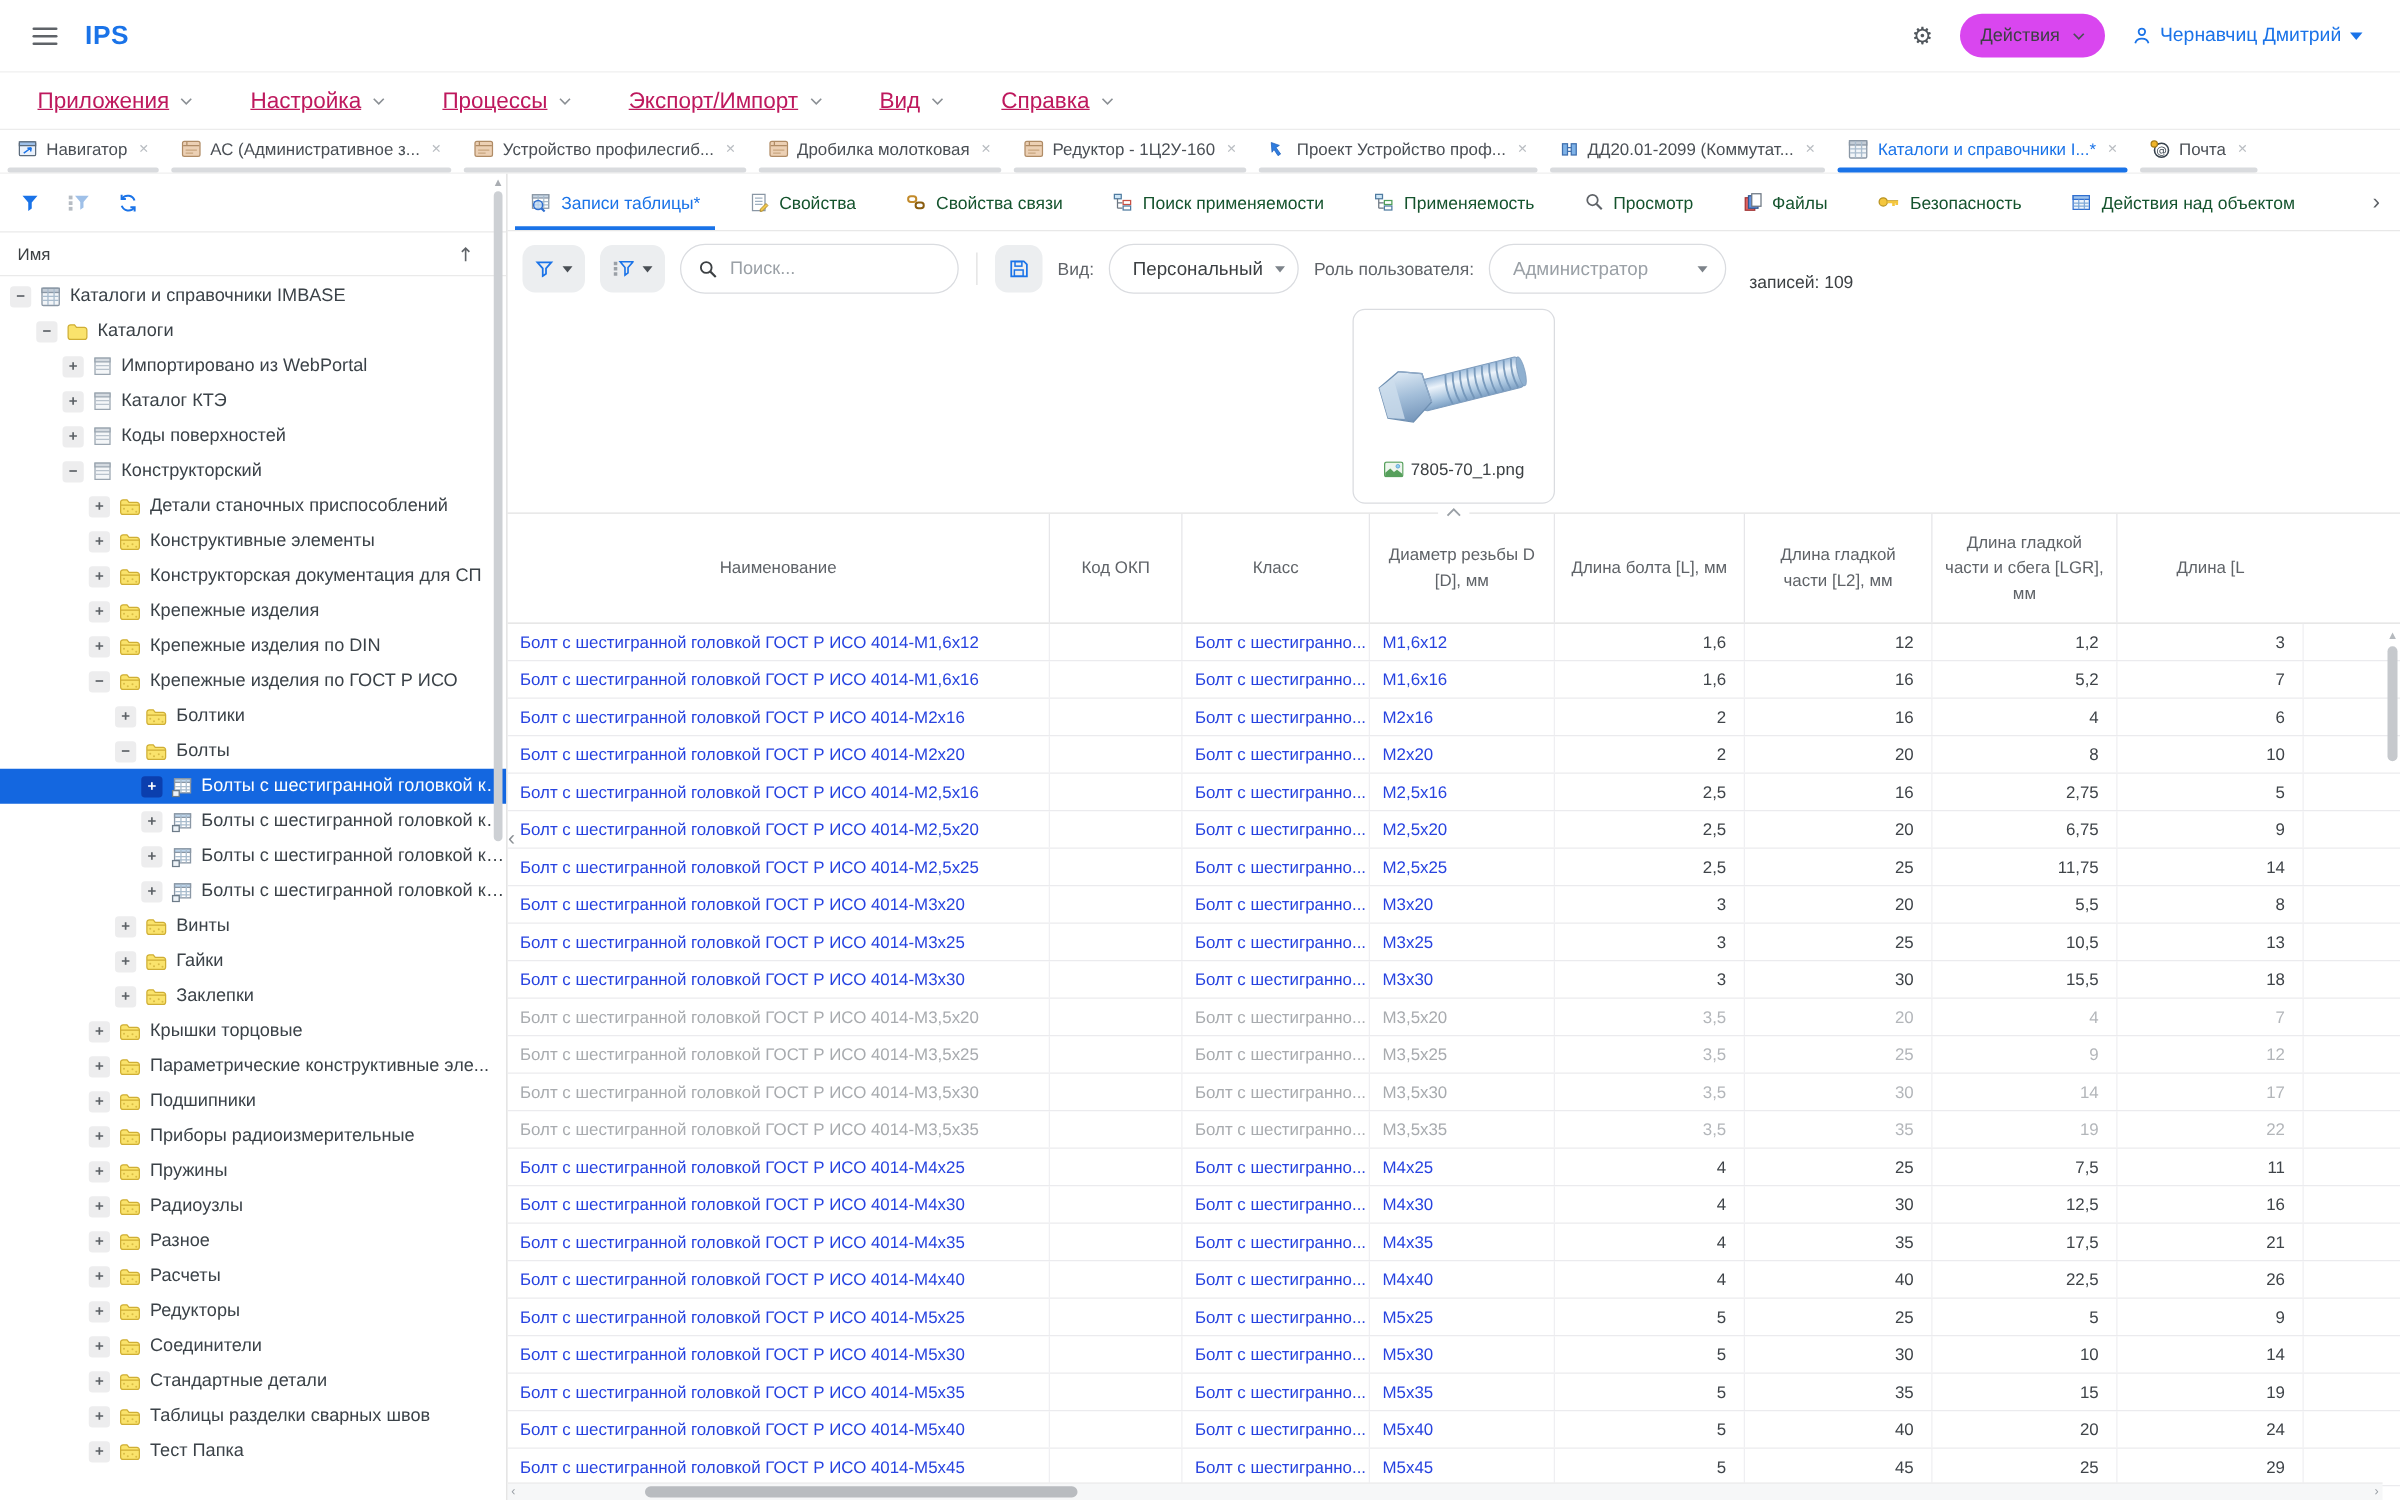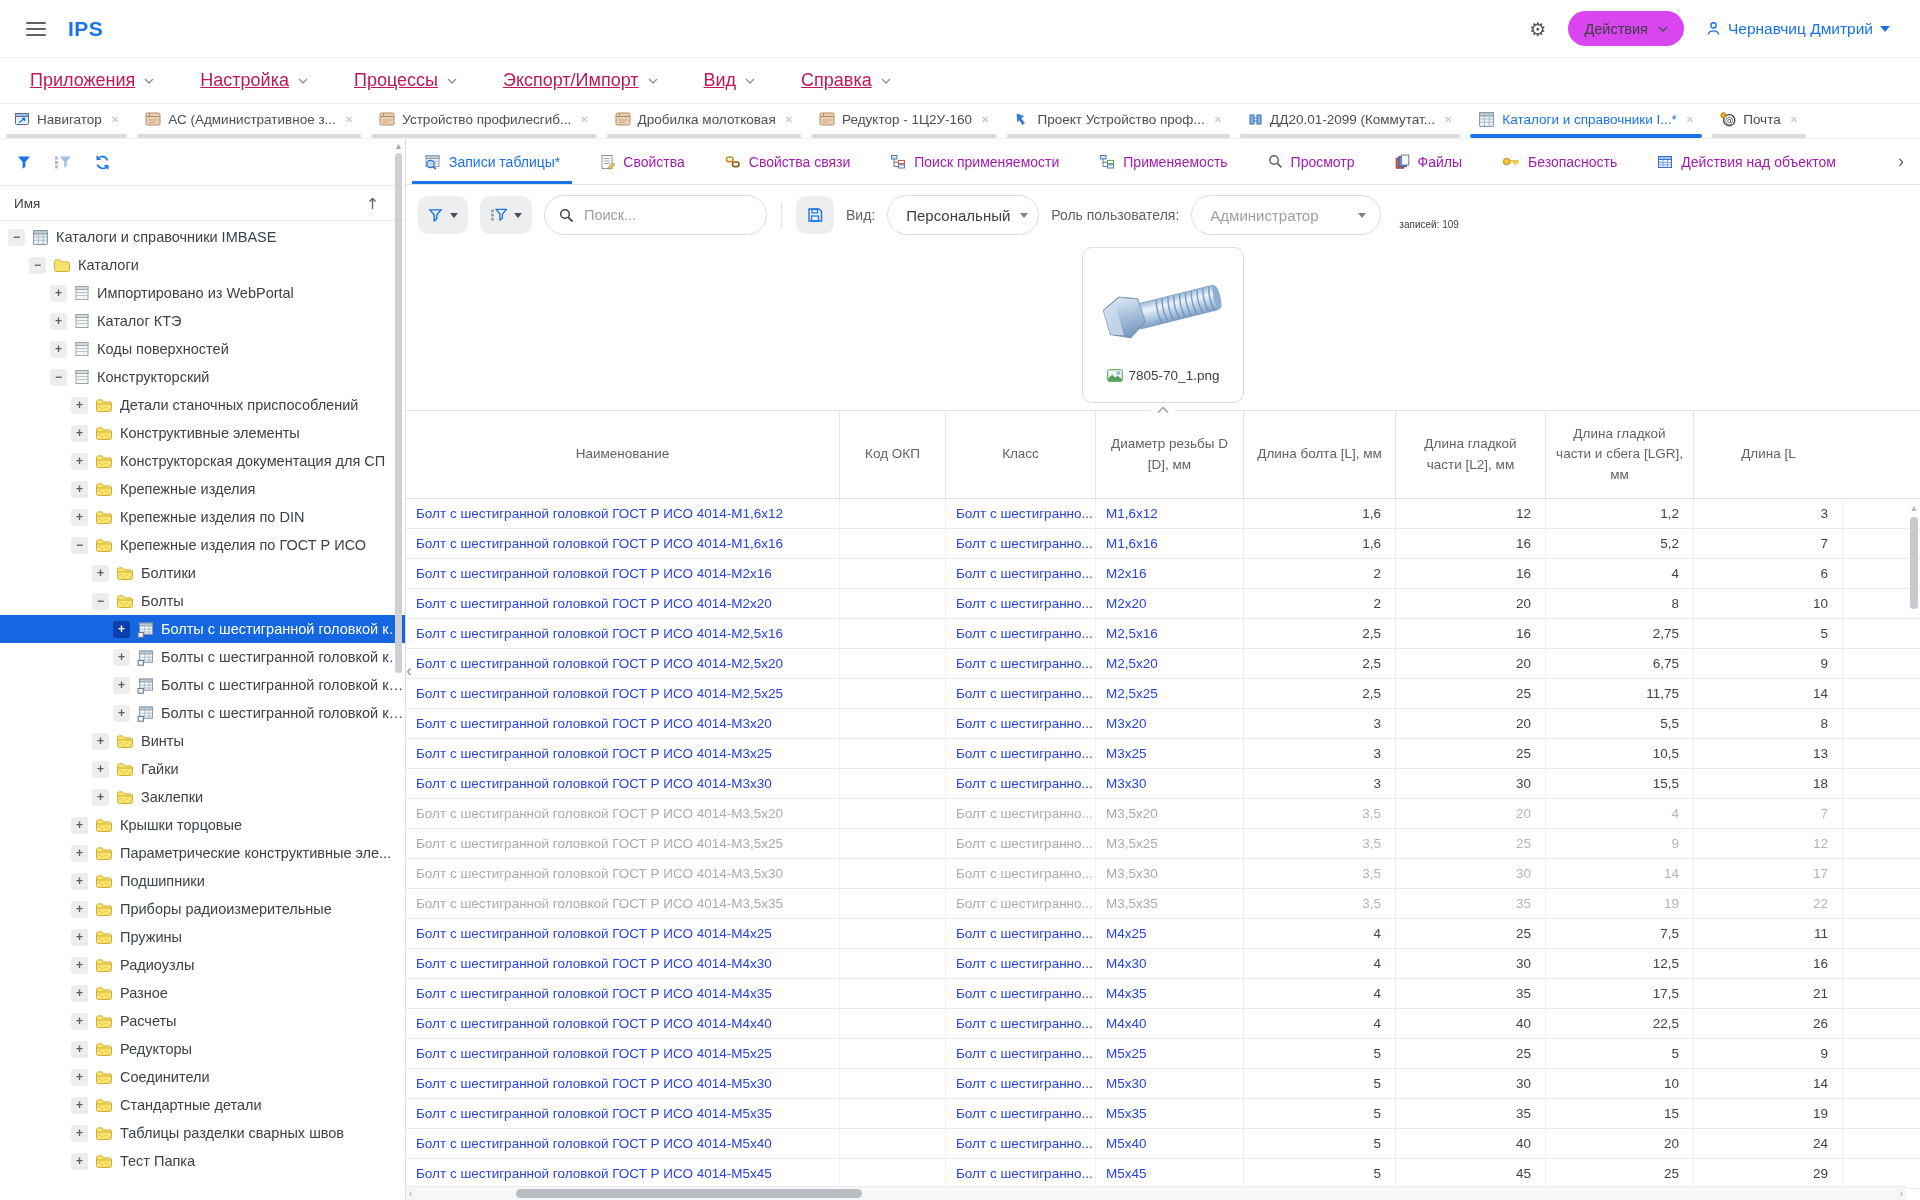--- a/index.html
+++ b/index.html
@@ -50,39 +50,39 @@
   .tree-row.selected .lbl { color:#fff; }
   .tree-row.selected .exp { background:#0b3fae; color:#fff; }
   .tree-vscroll { position:absolute; right:2px; top:0; bottom:0; width:9px; }
   .tree-vscroll .arr { position:absolute; top:2px; left:0; width:9px; color:#a9adb2; font-size:9px; text-align:center; }
   .tree-vscroll .thumb { position:absolute; top:14px; left:1px; width:7px; height:520px; background:#cdd0d4; border-radius:4px; }
   .panel-collapse { position:absolute; right:-7px; top:522px; color:#8a8f94; font-size:17px; z-index:5; cursor:pointer; }
 
   
   .main { flex:1; position:relative; display:flex; flex-direction:column; }
   .obj-toolbar { height:46px; display:flex; align-items:stretch; gap:16px; padding:0 6px; border-bottom:1px solid #e8e8e8; }
-  .obj-tab { display:flex; align-items:center; gap:8px; padding:0 12px; font-size:14px; color:#a21caf; cursor:pointer; white-space:nowrap; }
+  .obj-tab { display:flex; align-items:center; gap:8px; padding:0 12px; font-size:14px; color:#14532d; cursor:pointer; white-space:nowrap; }
   .obj-tab.active { color:#1a73e8; box-shadow:inset 0 -3px 0 #1a73e8; }
   .obj-more { margin-left:auto; align-self:center; color:#5f6368; font-size:18px; padding-right:10px; cursor:pointer; }
 
   .filterbar { height:60px; display:flex; align-items:center; gap:12px; padding:0 0 0 12px; }
   .icon-btn { background:#eceef0; border-radius:10px; height:38px; display:flex; align-items:center; gap:7px;
     padding:0 10px; cursor:pointer; }
   .tri { width:0; height:0; border-left:4.5px solid transparent; border-right:4.5px solid transparent; border-top:5.5px solid #4a4f55; }
   .search { width:223px; height:40px; border:1px solid #dadce0; border-radius:20px; display:flex; align-items:center; gap:10px; padding:0 14px; }
   .search input { border:none; outline:none; font-size:14.5px; color:#3c4043; width:150px; background:transparent; font-family:inherit; }
   .search input::placeholder { color:#9aa0a6; }
   .vdiv { width:1px; height:26px; background:#e0e0e0; margin:0 2px; }
   .fb-label { font-size:14px; color:#5f6368; }
   .select { height:40px; border:1px solid #dadce0; border-radius:20px; display:flex; align-items:center;
     padding:0 14px 0 18px; font-size:15px; color:#3c4043; gap:10px; cursor:pointer; }
   .select .val { flex:1; }
   .select .tri { border-top-color:#7d838a; }
   .select.muted { color:#9aa0a6; }
-  .records { font-size:10px; color:#3c4043; margin-left:6px;margin-top:19px; }
+  .records { font-size:14px; color:#3c4043; margin-left:6px;margin-top:19px; }
 
   
   .preview { height:166px; position:relative; border-bottom:1px solid #e2e2e2; }
   .preview-card { width:162px; margin:2px auto 0; border:1px solid #dadce0; border-radius:10px; height:156px;
     display:flex; flex-direction:column; align-items:center; padding-top:6px; cursor:pointer; }
   .preview-caption { display:flex; align-items:center; gap:6px; font-size:13.5px; color:#3c4043; margin-top:2px; }
   .preview-collapse { position:absolute; left:50%; bottom:-4px; transform:translateX(-50%); background:#fff; padding:0 6px; }
 
   
   .grid-wrap { flex:1; position:relative; overflow:hidden; }

